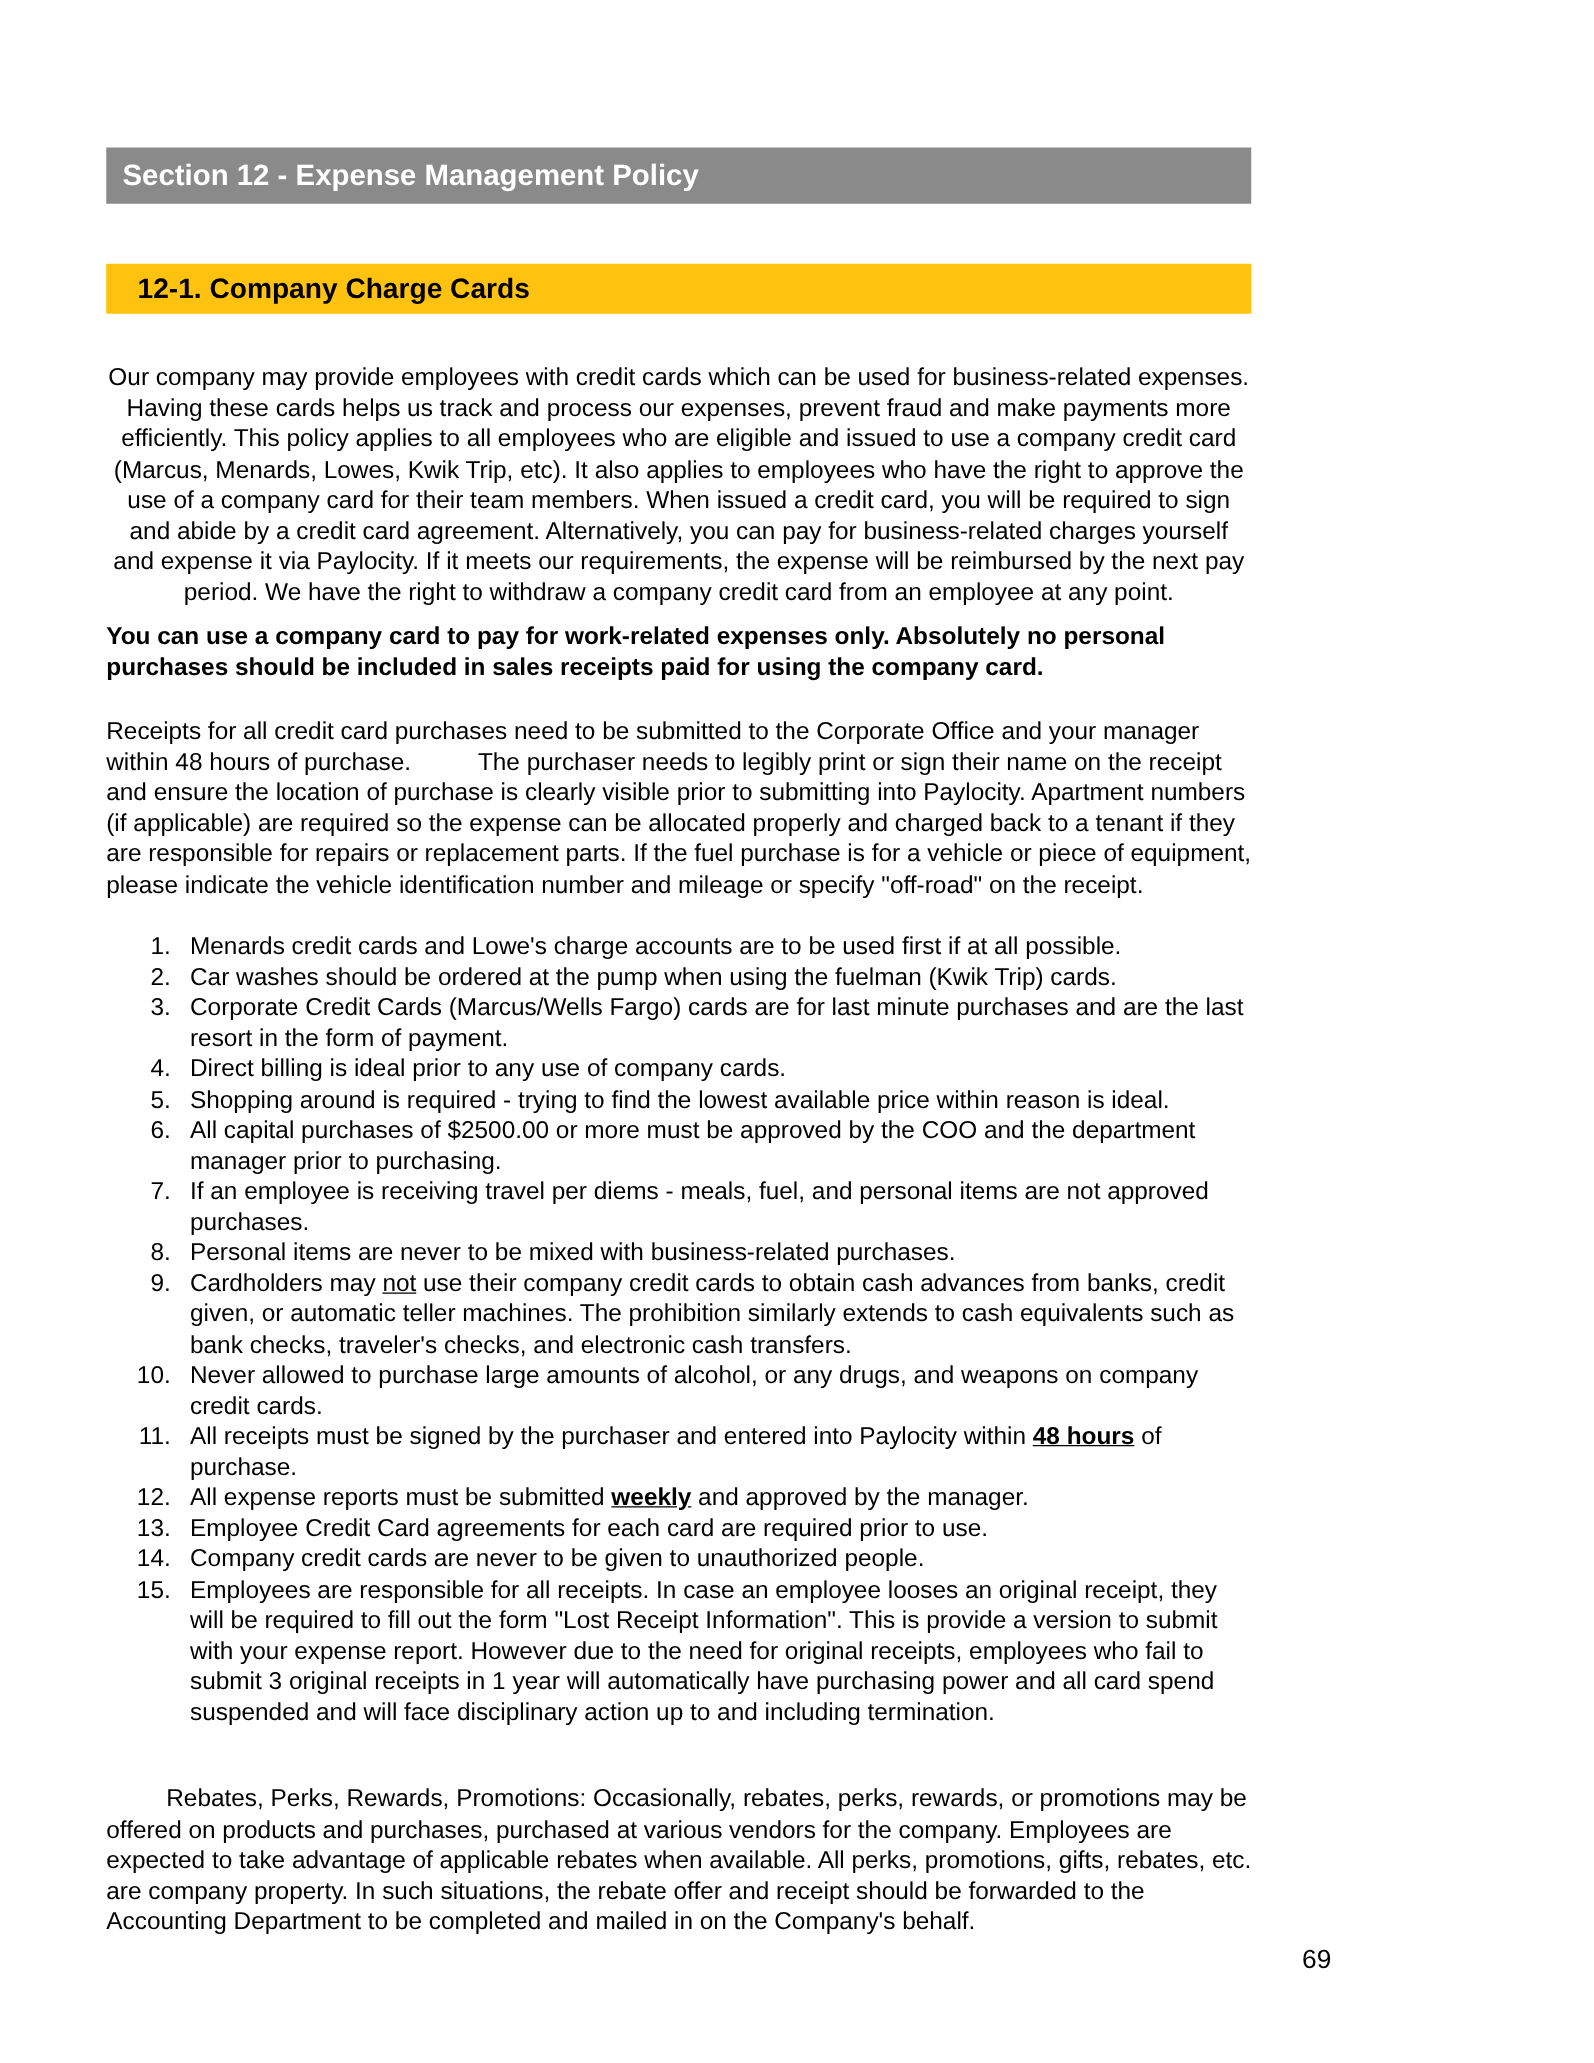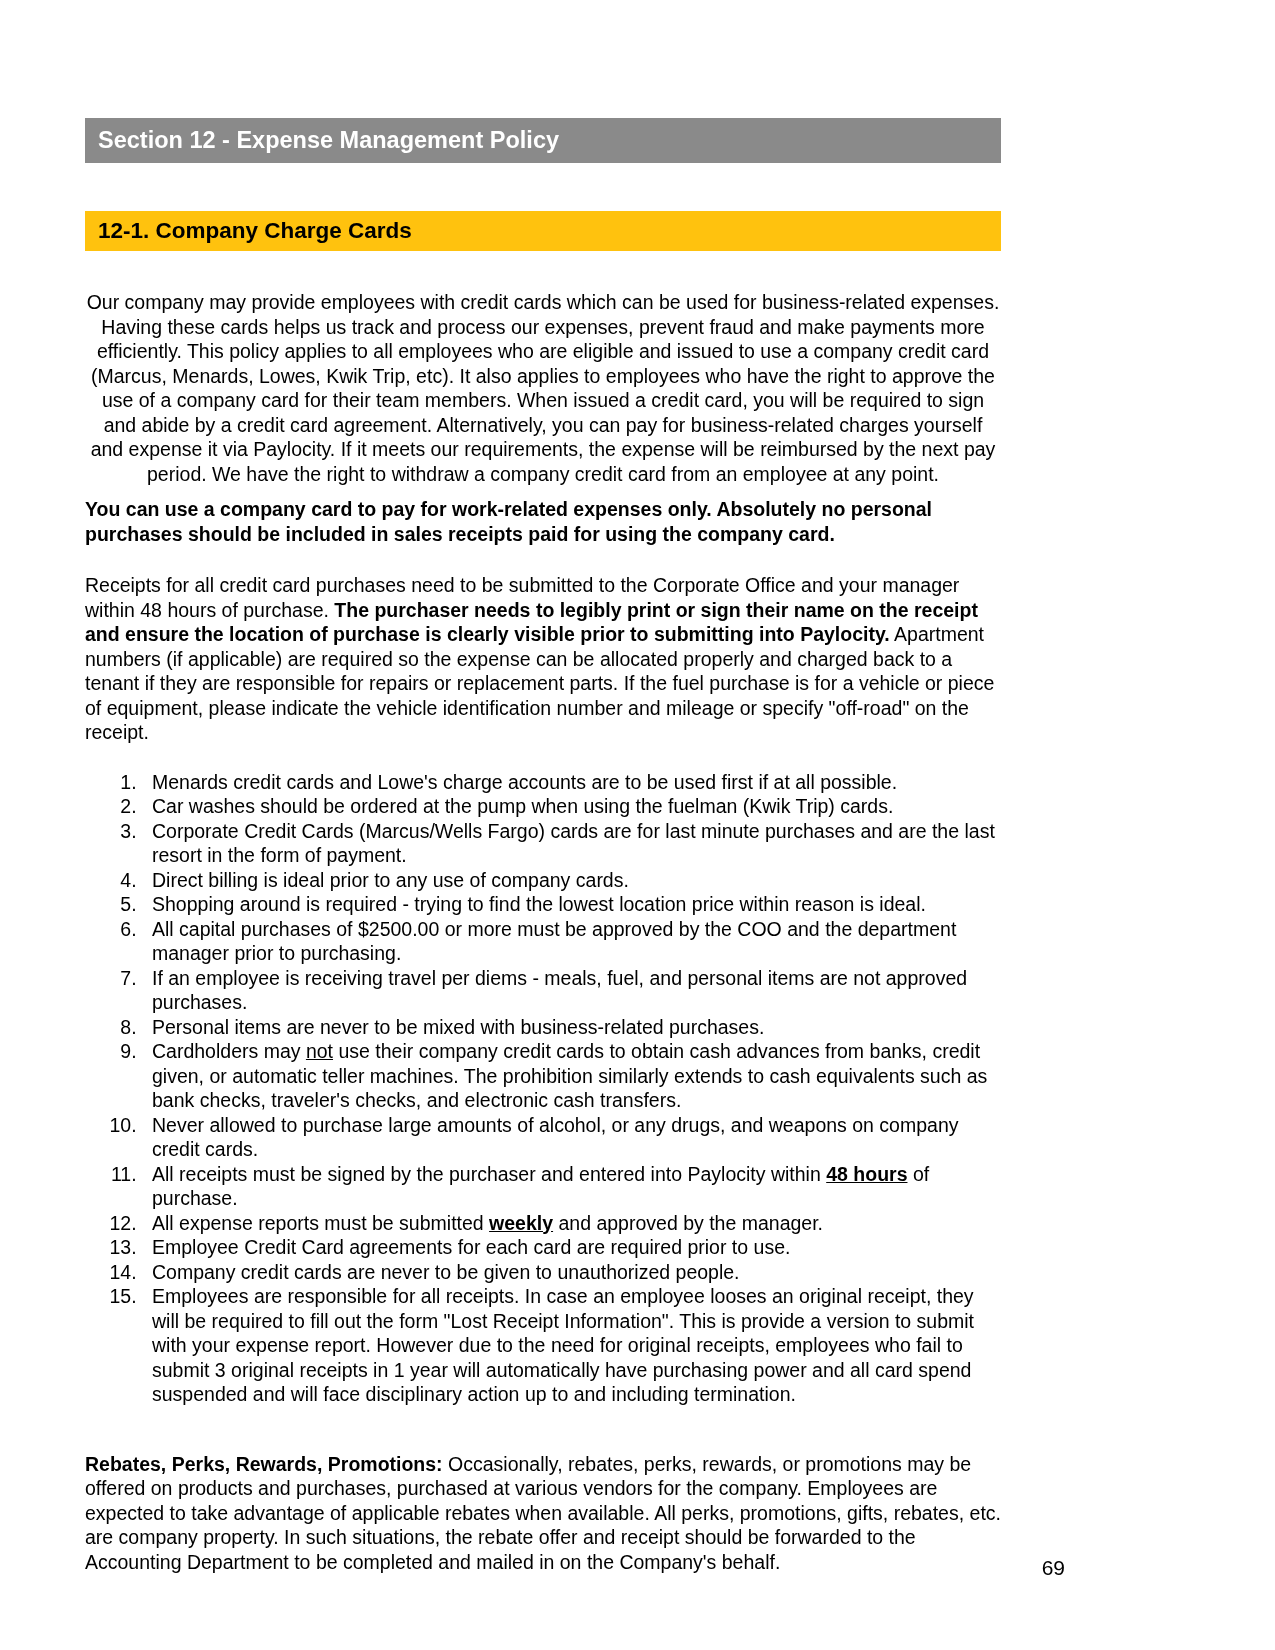--- a/index.html
+++ b/index.html
@@ -29,39 +29,39 @@
     font-weight: bold;
     font-size: 23.5px;
     line-height: 1;
   }
   .subsection-bar {
     margin-top: 48px;
     background: #ffc20e;
     height: 40px;
     display: flex;
     align-items: center;
-    padding-left: 13px;
+    padding-left: 25px;
     box-sizing: border-box;
     color: #000000;
     font-weight: bold;
     font-size: 22.5px;
     line-height: 1;
   }
   p { margin: 0; }
   .p-intro { margin-top: 39px; text-align: center; }
   .p-notice { margin-top: 11px; font-weight: bold; }
   .p-receipts { margin-top: 27px; }
   .p-guidelines-head { margin-top: 14px; font-weight: bold; }
   .p-rebates { margin-top: 45px; }
   ol.guidelines {
     margin: 25px 0 0 0;
     padding: 0 0 0 57px;
   }
   ol.guidelines li { padding-left: 10px; }
-  .bold { font-weight: bold; }
+  .bold { font-weight: normal; margin-left: 48px; }
   .u { text-decoration: underline; }
   .bu { font-weight: bold; text-decoration: underline; }
   .page-number {
     position: absolute;
     top: 1555px;
     right: 83px;
     font-size: 21px;
     line-height: 1.2;
   }
 </style>
@@ -84,21 +84,21 @@
     <p class="p-notice">You can use a company card to pay for work-related expenses only. Absolutely no personal purchases should be included in sales receipts paid for using the company card.</p>
 
     <p class="p-receipts"><span>Receipts for all credit card purchases need to be submitted to the Corporate Office and your manager within 48 hours of purchase. </span><span class="bold">The purchaser needs to legibly print or sign their name on the receipt and ensure the location of purchase is clearly visible prior to submitting into Paylocity.</span><span> Apartment numbers (if applicable) are required so the expense can be allocated properly and charged back to a tenant if they are responsible for repairs or replacement parts. If the fuel purchase is for a vehicle or piece of equipment, please indicate the vehicle identification number and mileage or specify "off-road" on the receipt.</span></p>
 
 
     <ol class="guidelines">
       <li><span>Menards credit cards and Lowe's charge accounts are to be used first if at all possible.</span></li>
       <li><span>Car washes should be ordered at the pump when using the fuelman (Kwik Trip) cards.</span></li>
       <li><span>Corporate Credit Cards (Marcus/Wells Fargo) cards are for last minute purchases and are the last resort in the form of payment.</span></li>
       <li><span>Direct billing is ideal prior to any use of company cards.</span></li>
-      <li><span>Shopping around is required - trying to find the lowest location price within reason is ideal.</span></li>
+      <li><span>Shopping around is required - trying to find the lowest available price within reason is ideal.</span></li>
       <li><span>All capital purchases of $2500.00 or more must be approved by the COO and the department manager prior to purchasing.</span></li>
       <li><span>If an employee is receiving travel per diems - meals, fuel, and personal items are not approved purchases.</span></li>
       <li><span>Personal items are never to be mixed with business-related purchases.</span></li>
       <li><span>Cardholders may </span><span class="u">not</span><span> use their company credit cards to obtain cash advances from banks, credit given, or automatic teller machines. The prohibition similarly extends to cash equivalents such as bank checks, traveler's checks, and electronic cash transfers.</span></li>
       <li><span>Never allowed to purchase large amounts of alcohol, or any drugs, and weapons on company credit cards.</span></li>
       <li><span>All receipts must be signed by the purchaser and entered into Paylocity within </span><span class="bu">48 hours</span><span> of purchase.</span></li>
       <li><span>All expense reports must be submitted </span><span class="bu">weekly</span><span> and approved by the manager.</span></li>
       <li><span>Employee Credit Card agreements for each card are required prior to use.</span></li>
       <li><span>Company credit cards are never to be given to unauthorized people.</span></li>
       <li><span>Employees are responsible for all receipts. In case an employee looses an original receipt, they will be required to fill out the form "Lost Receipt Information". This is provide a version to submit with your expense report. However due to the need for original receipts, employees who fail to submit 3 original receipts in 1 year will automatically have purchasing power and all card spend suspended and will face disciplinary action up to and including termination.</span></li>

